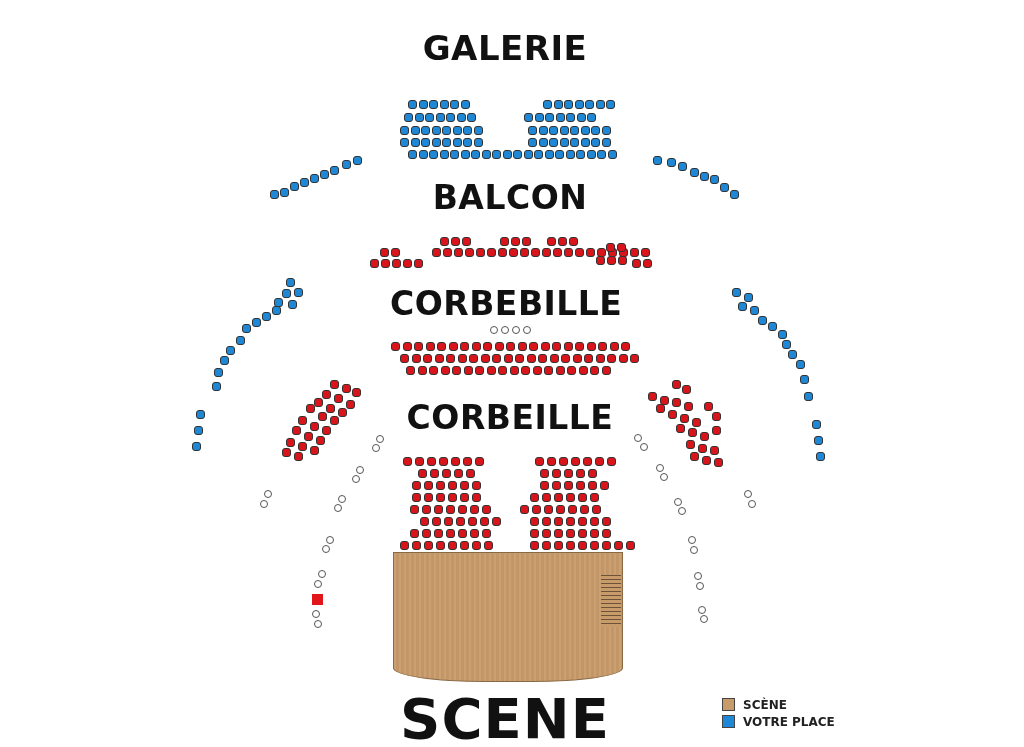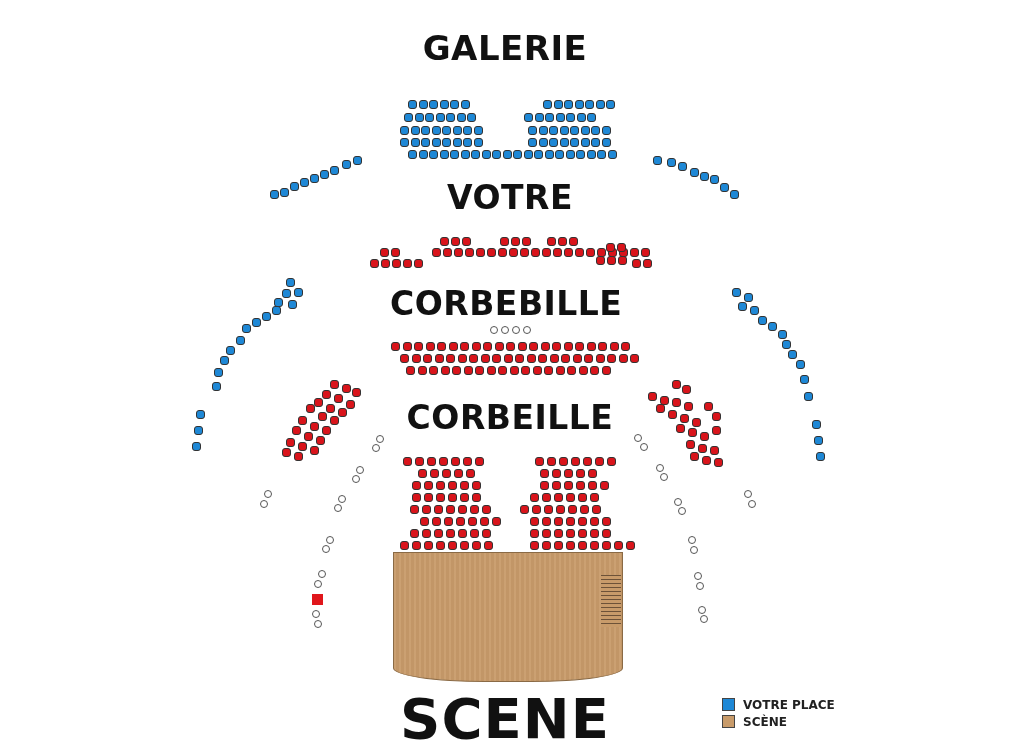--- a/index.html
+++ b/index.html
@@ -558,33 +558,33 @@
     <div class="seat empty" style="left: 700px; top: 615px;"></div>
     <div class="seat empty" style="left: 744px; top: 490px;"></div>
     <div class="seat empty" style="left: 748px; top: 500px;"></div>
     <div class="seat empty" style="left: 490px; top: 326px;"></div>
     <div class="seat empty" style="left: 501px; top: 326px;"></div>
     <div class="seat empty" style="left: 512px; top: 326px;"></div>
     <div class="seat empty" style="left: 523px; top: 326px;"></div>
   </div>
 
 <div class="label" style="left:410px;top:28px;width:190px;font-size:34px;">GALERIE</div>
-<div class="label" style="left:410px;top:178px;width:200px;font-size:33px;">VOTRE</div>
+<div class="label" style="left:410px;top:178px;width:200px;font-size:33px;">BALCON</div>
 <div class="label" style="left:390px;top:284px;width:230px;font-size:33px;">CORBEBILLE</div>
 <div class="label" style="left:380px;top:398px;width:260px;font-size:33px;">CORBEILLE</div>
 
 <div class="stage"></div>
 <div class="stairs"></div>
 
 <div class="label" style="left:390px;top:686px;width:230px;font-size:56px;letter-spacing:1px;">SCENE</div>
 
 <div class="marker" id="marker" style="left: 312px; top: 594px;"></div>
 
 <div class="legend">
+  <div class="legend-item">
+    <div class="swatch" style="background:#c89b6a"></div>
+    <span class="legend-text">SCÈNE</span>
+  </div>
   <div class="legend-item">
     <div class="swatch" style="background:#1e88d6"></div>
     <span class="legend-text">VOTRE PLACE</span>
   </div>
-  <div class="legend-item">
-    <div class="swatch" style="background:#c89b6a"></div>
-    <span class="legend-text">SCÈNE</span>
-  </div>
 </div>
 
 </body></html>

